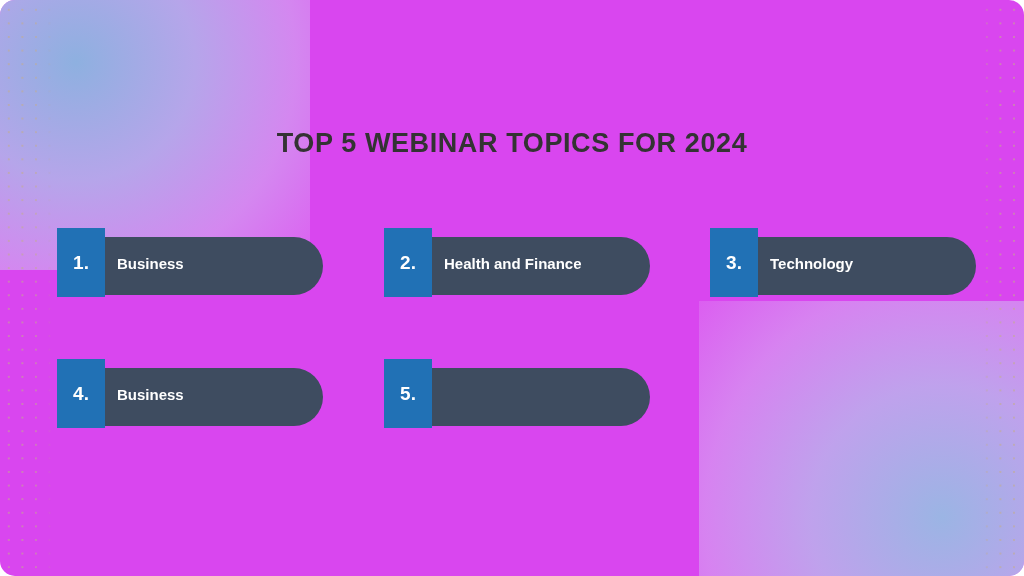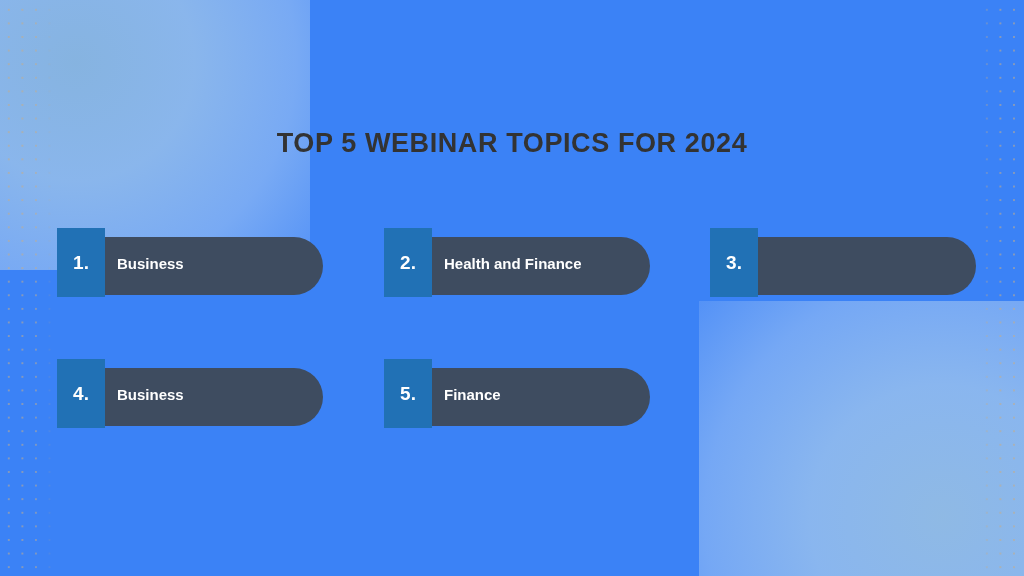--- a/index.html
+++ b/index.html
@@ -11,22 +11,23 @@
     height: 576px;
     overflow: hidden;
     background: #ffffff;
     font-family: "Liberation Sans", sans-serif;
     position: relative;
   }
 
   #slide {
     position: absolute;
     inset: 0;
-    background: #3b82f6;
+    background: #d946ef;
     overflow: hidden;
+    border-radius: 15px;
   }
 
   
   .glow {
     position: absolute;
     pointer-events: none;
   }
   .glow-tl {
     left: -210px;
     top: -250px;
@@ -155,26 +156,26 @@
         <div class="card-label">Business</div>
       </div>
       <div class="card" style="left: 384px; top: 228px;">
         <div class="card-bar"></div>
         <div class="card-num">2.</div>
         <div class="card-label">Health and Finance</div>
       </div>
       <div class="card" style="left: 710px; top: 228px;">
         <div class="card-bar"></div>
         <div class="card-num">3.</div>
+        <div class="card-label">Technology</div>
       </div>
       <div class="card" style="left: 57px; top: 359px;">
         <div class="card-bar"></div>
         <div class="card-num">4.</div>
         <div class="card-label">Business</div>
       </div>
       <div class="card" style="left: 384px; top: 359px;">
         <div class="card-bar"></div>
         <div class="card-num">5.</div>
-        <div class="card-label">Finance</div>
       </div>
     </div>
 
 </div>
 
 </body></html>

